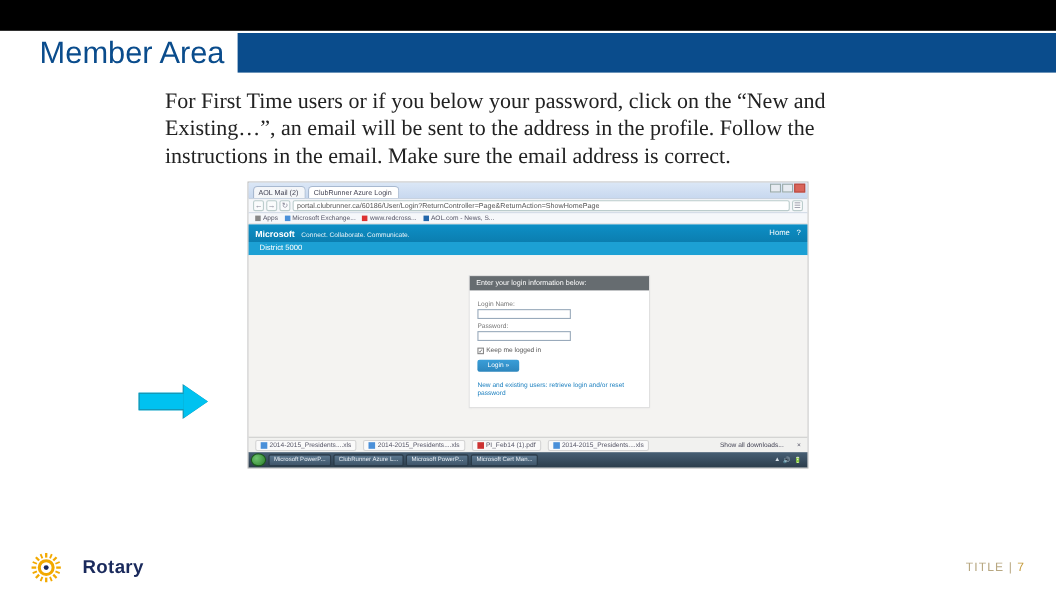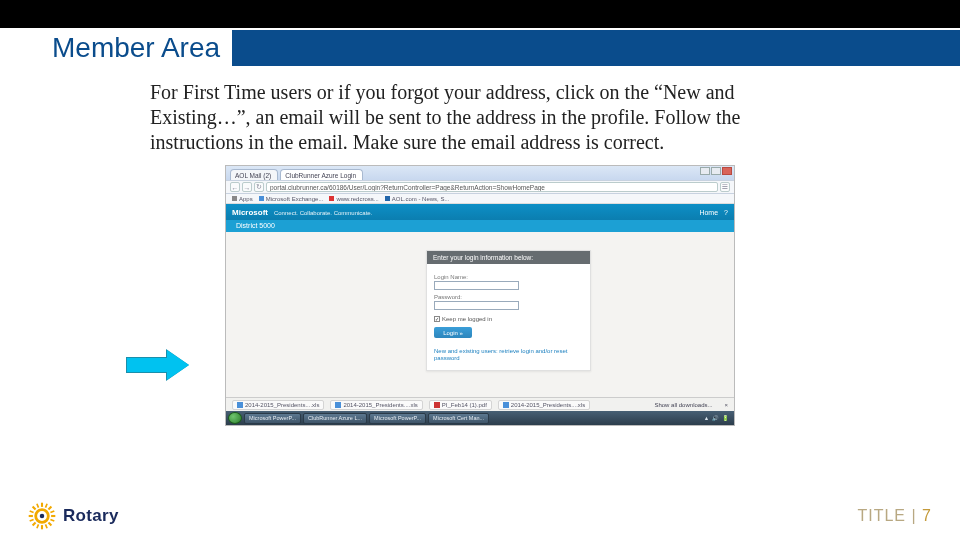--- a/index.html
+++ b/index.html
@@ -17,21 +17,21 @@
   }
   .title-row {
     display: flex;
     align-items: center;
     height: 40px;
   }
   .title-text {
     font-family: Arial, Helvetica, sans-serif;
     font-size: 28px;
     color: #0a4c8c;
-    padding-left: 52px;
+    padding-left: 36px;
     font-weight: 400;
   }
   .title-blue {
     flex: 1;
     background: #0a4c8c;
     height: 36px;
     margin-left: 12px;
   }
   .body-text {
     font-size: 20px;
@@ -235,39 +235,39 @@
   .footer {
     position: absolute;
     bottom: 10px;
     left: 28px;
     right: 28px;
     display: flex;
     align-items: center;
     justify-content: space-between;
     font-family: Arial, sans-serif;
   }
-  .logo { display:flex; align-items:center; gap:7px;justify-content:flex-end;}
+  .logo { display:flex; align-items:center; gap:19px;justify-content:flex-end;}
   .gear {
     width: 28px; height: 28px;
   }
   .rotary-text { font-size: 17px; font-weight: 600; color: #1a2a5c; letter-spacing:.3px;}
-  .page-no { font-size: 16px; color: #b8a882; letter-spacing: 1px; margin-left: 40px; }
+  .page-no { font-size: 11px; color: #b8a882; letter-spacing: 1px; margin-left: 40px; }
   .page-no .num { color: #c49a3a; }
 </style>
 </head>
 <body>
 
 <div class="topbar"></div>
 
 <div class="title-row">
   <div class="title-text">Member Area</div>
   <div class="title-blue"></div>
 </div>
 
-<div class="body-text">For First Time users or if you forgot your address, click on the “New and Existing…”, an email will be sent to the address in the profile. Follow the instructions in the email. Make sure the email address is correct.</div>
+<div class="body-text">For First Time users or if you below your password, click on the “New and Existing…”, an email will be sent to the address in the profile. Follow the instructions in the email. Make sure the email address is correct.</div>
 
 <div class="screenshot-wrap">
   <div class="browser">
 
     <div class="chrome-tabs">
       <div class="chrome-tab">
         <span>AOL Mail (2)</span>
       </div>
       <div class="chrome-tab" style="background:#fff">
         <span>ClubRunner Azure Login</span>

